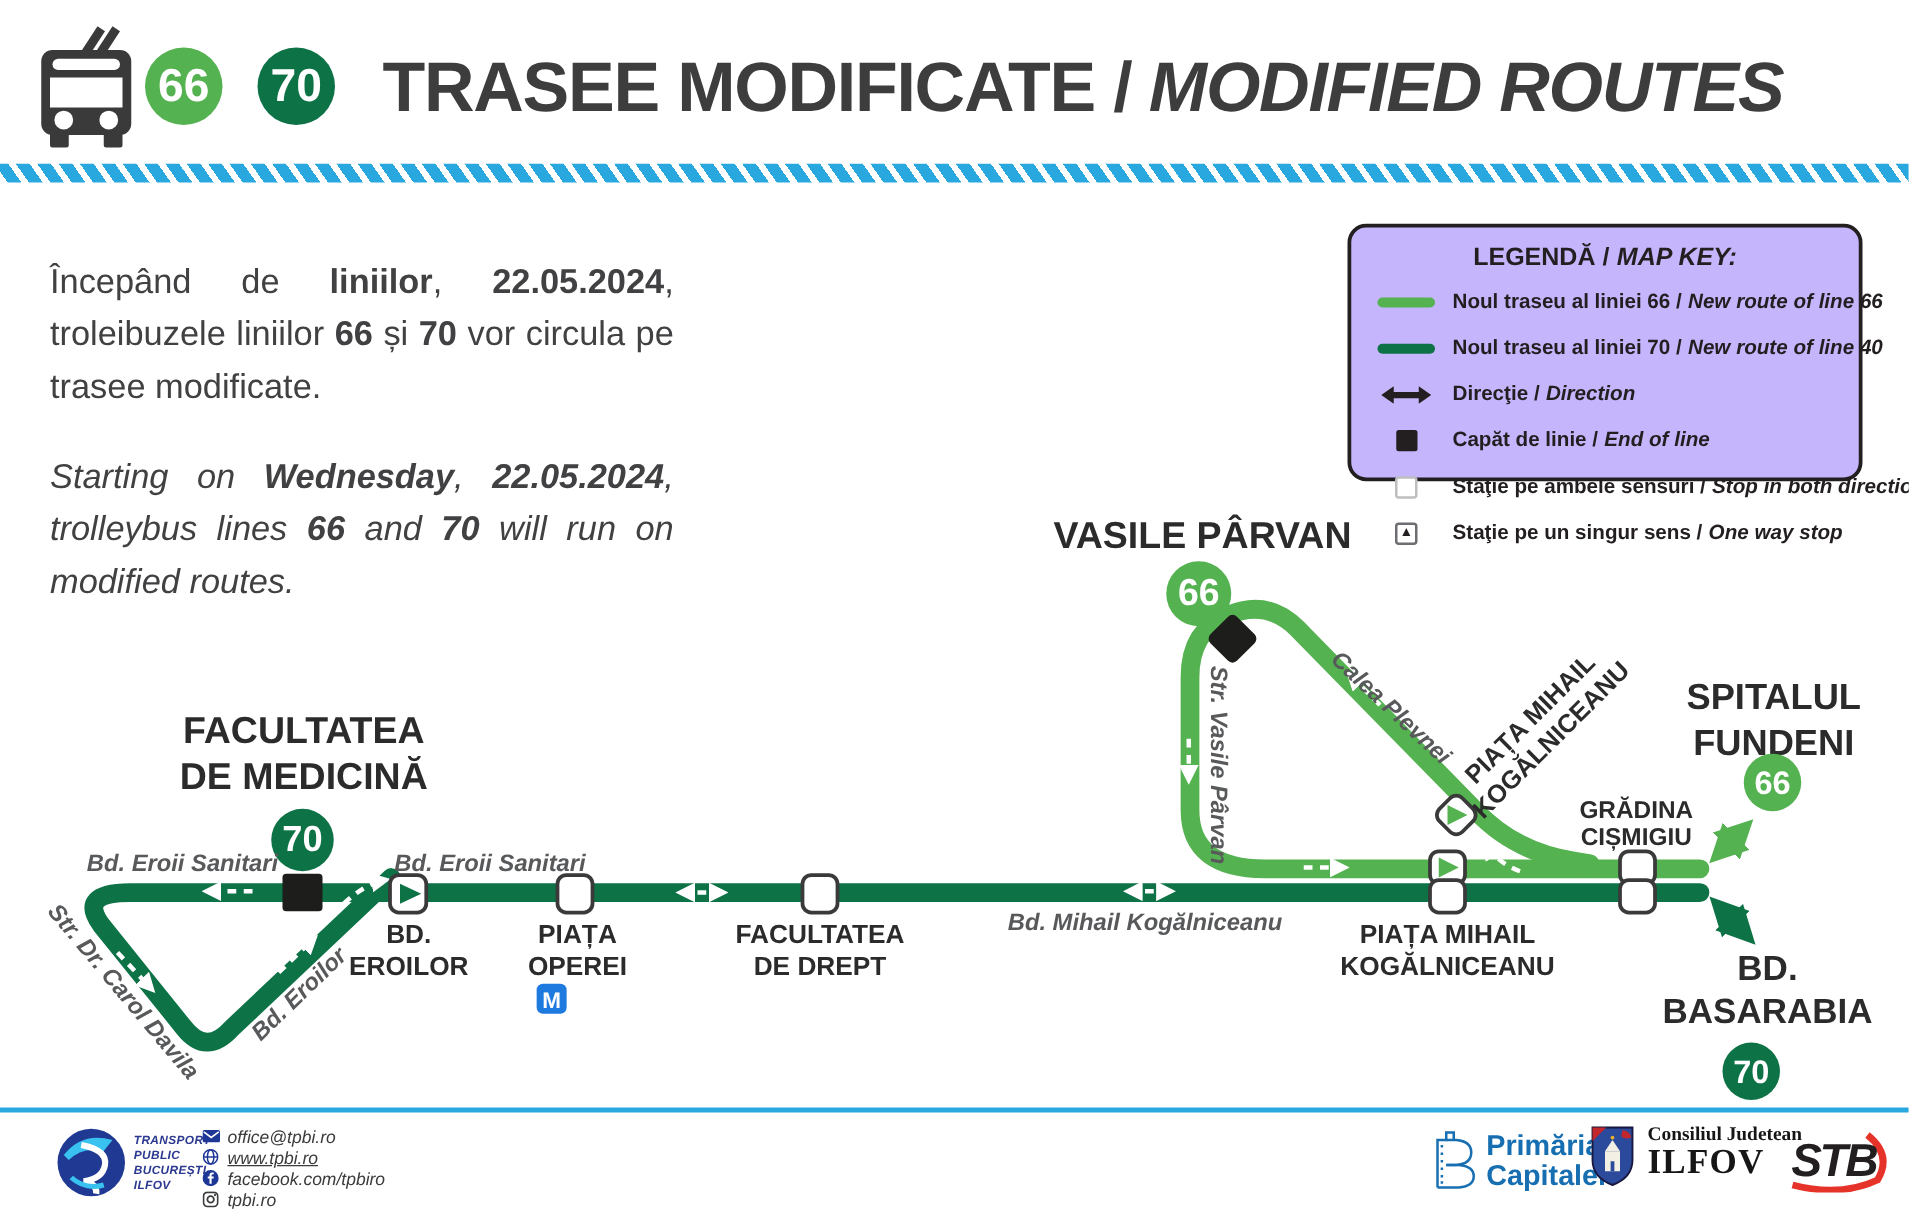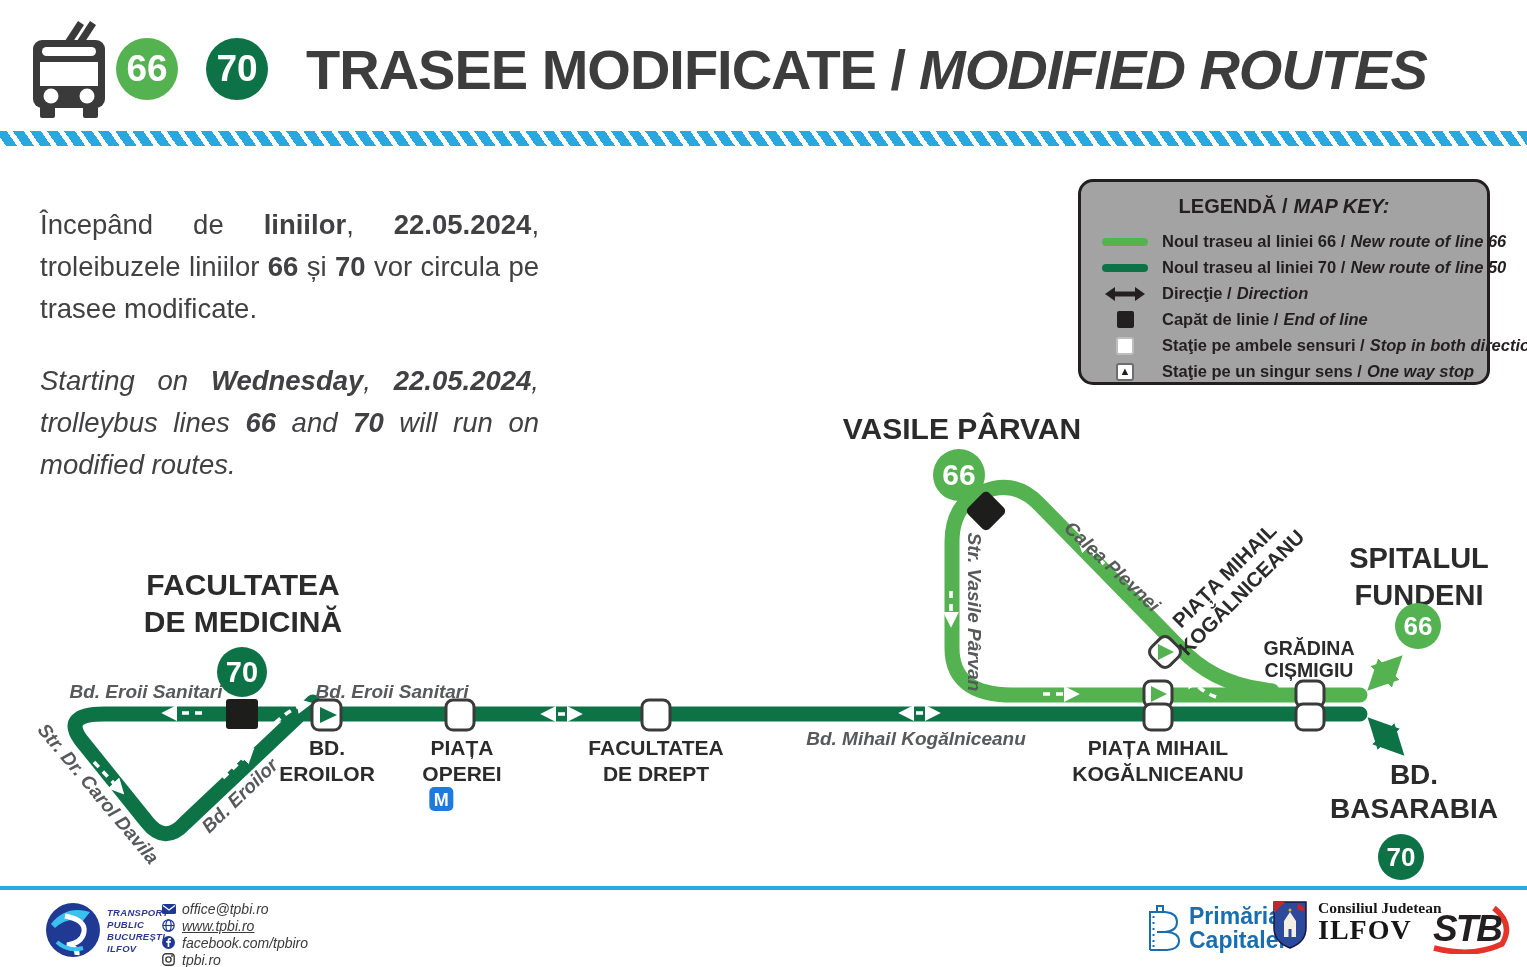--- a/index.html
+++ b/index.html
@@ -14,25 +14,25 @@
          letter-spacing:-1px;white-space:nowrap;}
   .title .en{font-style:italic;margin-left:14px;}
   .stripe{position:absolute;left:0;right:0;top:131px;height:15px;
           background:repeating-linear-gradient(55deg,#fff 0 5px,var(--blue) 5px 14px);}
   
   .intro{position:absolute;left:40px;width:499px;text-align:justify;font-size:27.5px;
          line-height:42px;color:#414042;}
   #intro-ro{top:176px;}
   #intro-en{top:332px;font-style:italic;}
   
-  .legend{position:absolute;left:1078px;top:179px;width:412px;height:206px;background:#a3a3a3;
+  .legend{position:absolute;left:1078px;top:179px;width:412px;height:206px;background:#c4b5fd;
           border:3px solid #231f20;border-radius:15px;box-sizing:border-box;padding-top:13px;}
   .legend-title{text-align:center;font-size:20px;font-weight:800;color:#231f20;}
   .legend-title .en{font-style:italic;margin-left:6px;}
-  .leg-rows{margin:12px 0 0 18px;display:flex;flex-direction:column;gap:3px;}
+  .leg-rows{margin:12px 0 0 18px;display:flex;flex-direction:column;gap:14px;}
   .leg-row{display:flex;align-items:center;height:23px;font-size:16.5px;font-weight:800;color:#231f20;white-space:nowrap;}
   .leg-icon{width:52px;display:flex;justify-content:center;align-items:center;margin-right:11px;flex:none;}
   .leg-en{font-style:italic;margin-left:5px;}
   .swatch{width:46px;height:8px;border-radius:4px;}
   .sq-end{width:17px;height:17px;background:#231f20;border-radius:2px;}
   .sq-both{width:14px;height:14px;background:#fff;border:2.5px solid #bcbec0;border-radius:3px;}
   .sq-one{width:14px;height:14px;background:#fff;border:2.5px solid #6d6e71;border-radius:3px;
           display:flex;align-items:center;justify-content:center;font-size:11px;color:#231f20;line-height:1;}
   
   .map-svg{position:absolute;left:0;top:0;z-index:1;pointer-events:none;}
@@ -110,21 +110,21 @@
             <span class="swatch" style="background:var(--line66)"></span>
           </span>
         <span>Noul traseu al liniei 66 /</span>
           <span class="leg-en">New route of line 66</span>
       </div>
       <div class="leg-row">
         <span class="leg-icon">
             <span class="swatch" style="background:var(--line70)"></span>
           </span>
         <span>Noul traseu al liniei 70 /</span>
-          <span class="leg-en">New route of line 50</span>
+          <span class="leg-en">New route of line 40</span>
       </div>
       <div class="leg-row">
         <span class="leg-icon">
           <svg width="40" height="14" viewBox="0 0 40 14">
             <line x1="9" y1="7" x2="31" y2="7" stroke="#231f20" stroke-width="5"></line>
             <path d="M10 0 L0 7 L10 14z" fill="#231f20"></path>
               <path d="M30 0 L40 7 L30 14z" fill="#231f20"></path>
           </svg>
         </span>
         <span>Direcţie /</span>

